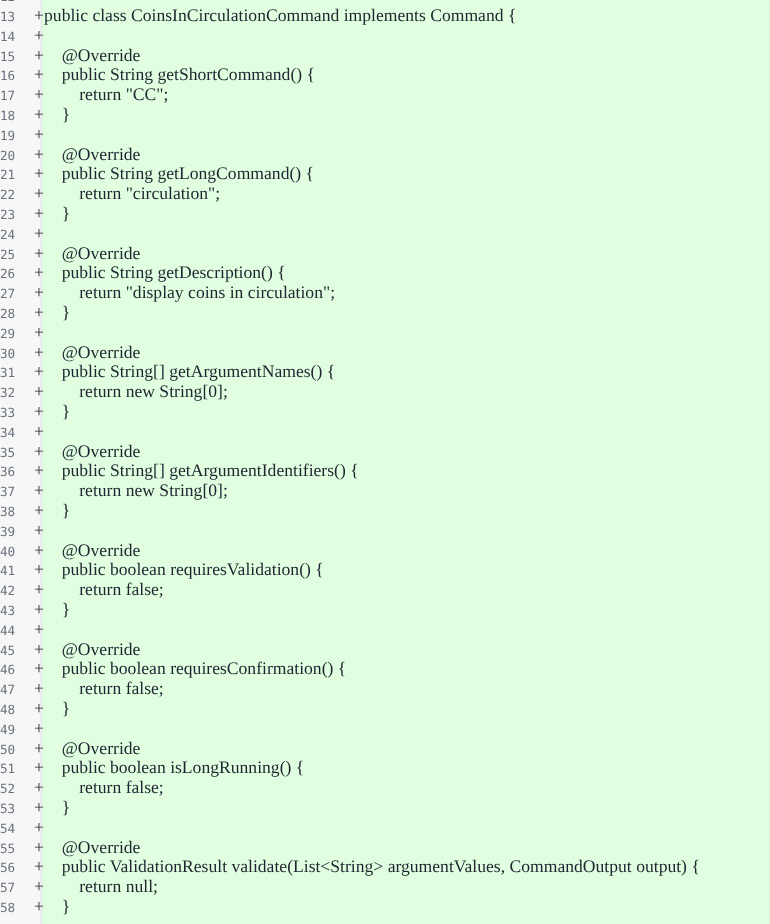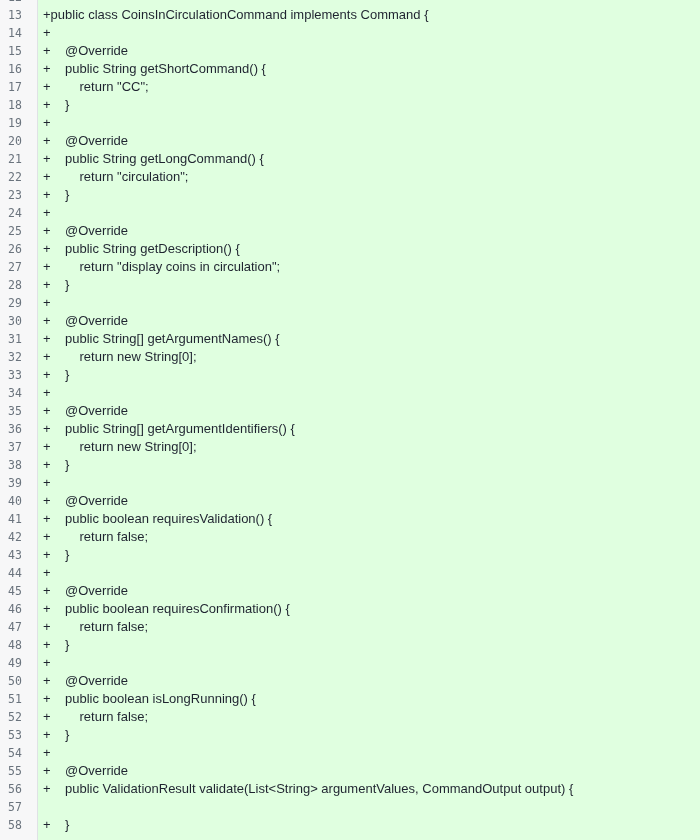--- a/index.html
+++ b/index.html
@@ -47,35 +47,35 @@
     position: relative;
     white-space: pre;
     font-size: 11.5px;
   }
 
   .line-no {
     position: absolute;
     left: 0;
     top: 0;
     width: 30px;
-    text-align: center;
+    text-align: left;
     color: #6a737d;
     font-size: 11.5px;
     line-height: 18px;
     font-family: "DejaVu Sans Mono", "Liberation Mono", monospace;
   }
 
   .code-text {
     position: absolute;
-    left: 43px;
+    left: 31px;
     top: 0;
     line-height: 18px;
     color: #1f2430;
-    font-size: 13px;
-    font-family: Liberation Sans, sans-serif;
+    font-size: 16px;
+    font-family: Liberation Serif, serif;
     white-space: pre;
     letter-spacing: 0px;
   }
 </style>
 </head>
 <body>
 
 <div id="diff-view">
   <div id="gutter-bg"></div>
   <div id="rows">
@@ -117,16 +117,16 @@
       <div class="diff-row" style="position: absolute; left: 0px; top: 618px; width: 572px;"><span class="line-no">47</span><span class="code-text">+        return false;</span></div>
       <div class="diff-row" style="position: absolute; left: 0px; top: 636px; width: 700px;"><span class="line-no">48</span><span class="code-text">+    }</span></div>
       <div class="diff-row" style="position: absolute; left: 0px; top: 654px; width: 700px;"><span class="line-no">49</span><span class="code-text">+</span></div>
       <div class="diff-row" style="position: absolute; left: 0px; top: 672px; width: 700px;"><span class="line-no">50</span><span class="code-text">+    @Override</span></div>
       <div class="diff-row" style="position: absolute; left: 0px; top: 690px; width: 700px;"><span class="line-no">51</span><span class="code-text">+    public boolean isLongRunning() {</span></div>
       <div class="diff-row" style="position: absolute; left: 0px; top: 708px; width: 700px;"><span class="line-no">52</span><span class="code-text">+        return false;</span></div>
       <div class="diff-row" style="position: absolute; left: 0px; top: 726px; width: 700px;"><span class="line-no">53</span><span class="code-text">+    }</span></div>
       <div class="diff-row" style="position: absolute; left: 0px; top: 744px; width: 700px;"><span class="line-no">54</span><span class="code-text">+</span></div>
       <div class="diff-row" style="position: absolute; left: 0px; top: 762px; width: 700px;"><span class="line-no">55</span><span class="code-text">+    @Override</span></div>
       <div class="diff-row" style="position: absolute; left: 0px; top: 780px; width: 700px;"><span class="line-no">56</span><span class="code-text">+    public ValidationResult validate(List&lt;String&gt; argumentValues, CommandOutput output) {</span></div>
-      <div class="diff-row" style="position: absolute; left: 0px; top: 798px; width: 700px;"><span class="line-no">57</span></div>
+      <div class="diff-row" style="position: absolute; left: 0px; top: 798px; width: 700px;"><span class="line-no">57</span><span class="code-text">+        return null;</span></div>
       <div class="diff-row" style="position: absolute; left: 0px; top: 816px; width: 628px;"><span class="line-no">58</span><span class="code-text">+    }</span></div>
     </div>
 </div>
 
 </body></html>

